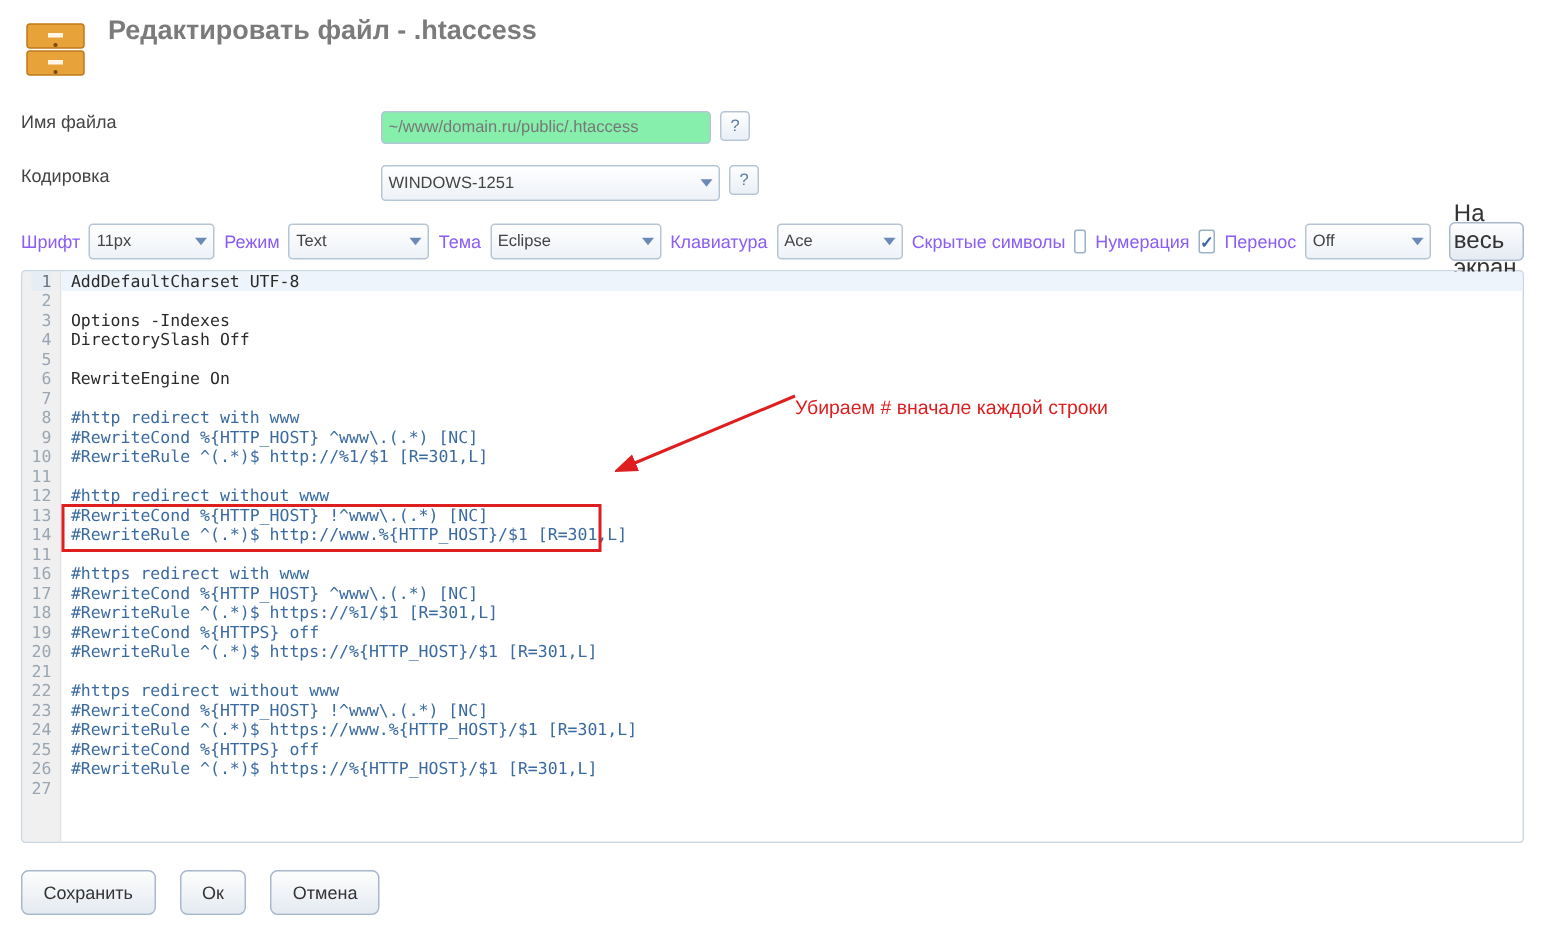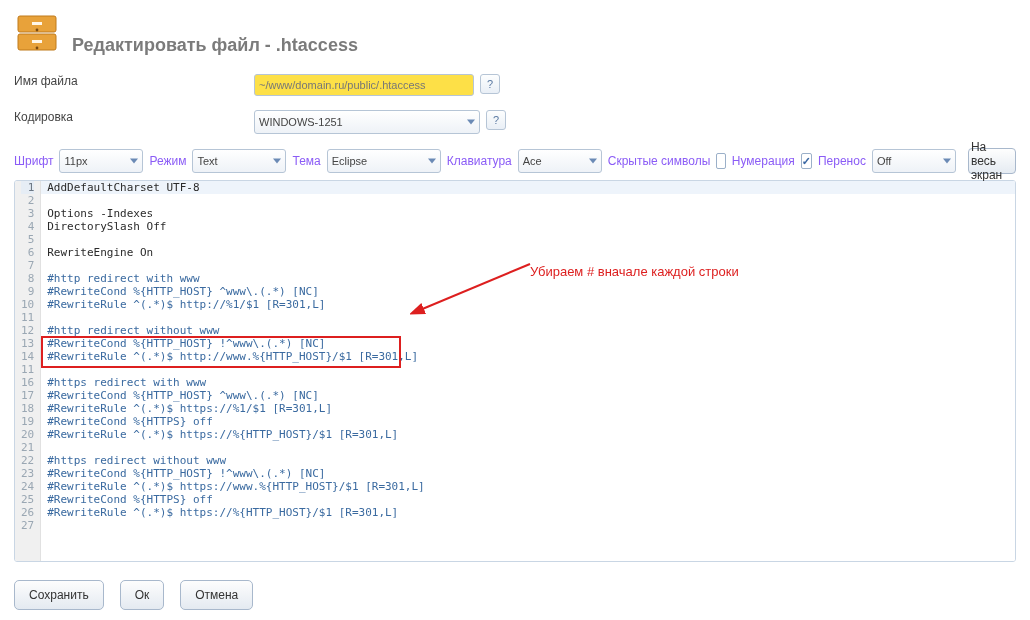--- a/index.html
+++ b/index.html
@@ -1,32 +1,32 @@
 <!DOCTYPE html>
 <html><head>
 <meta charset="utf-8">
 <style>
   html,body{margin:0;padding:0;font-family:Arial,Helvetica,sans-serif;font-size:12px;color:#333;background:#fff}
   .page{width:1030px;height:620px;position:relative;box-sizing:border-box;padding:10px 14px 0 14px}
-  .title-row{display:flex;align-items:flex-end;margin-bottom:18px}
+  .title-row{display:flex;align-items:flex-start;margin-bottom:18px}
   .title-icon{width:46px;height:46px;margin-right:12px}
   .title-text{font-size:18px;font-weight:bold;color:#7b7b7b}
   .form-row{display:flex;align-items:flex-start;margin-bottom:14px}
   .form-label{width:240px;color:#444}
-  .text-input{width:210px;height:20px;border:1px solid #b6c5d6;border-radius:3px;padding:0 4px;font-size:11px;color:#777;background:#fde047}
+  .text-input{width:210px;height:20px;border:1px solid #b6c5d6;border-radius:3px;padding:0 4px;font-size:11px;color:#777;background:#86efac}
   .select{height:22px;border:1px solid #b6c5d6;border-radius:3px;background:linear-gradient(#fff,#eef2f7);font-size:11px;color:#444;padding:0 18px 0 4px;position:relative;display:inline-flex;align-items:center}
   .select-arrow{position:absolute;right:4px;top:50%;transform:translateY(-50%);width:0;height:0;border-left:4px solid transparent;border-right:4px solid transparent;border-top:5px solid #6b8ab5}
   .help-btn{width:18px;height:18px;margin-left:6px;border:1px solid #b6c5d6;border-radius:3px;background:linear-gradient(#fdfefe,#e9eff6);color:#5b7aa3;font-size:11px;display:inline-flex;align-items:center;justify-content:center;cursor:pointer}
   .toolbar{display:flex;align-items:center;gap:6px;margin-bottom:4px;flex-wrap:nowrap}
   .tb-label{color:#8b5cf6;white-space:nowrap}
   .tb-sel{display:inline-block;position:relative}
   .tb-sel .select{min-width:60px}
   .chk{width:14px;height:14px;border:1px solid #9bb0c9;border-radius:2px;background:#fff;display:inline-flex;align-items:center;justify-content:center}
   .chk.checked::after{content:"✓";color:#3a67a3;font-size:11px;font-weight:bold}
-  .btn{height:24px;padding:0 2px;border:1px solid #a8b8cc;border-radius:4px;background:linear-gradient(#fefefe,#e5ebf2);color:#333;font-size:12px;display:inline-flex;align-items:center;cursor:pointer}
+  .btn{height:24px;padding:0 2px;border:1px solid #a8b8cc;border-radius:4px;background:linear-gradient(#fefefe,#e5ebf2);color:#333;font-size:16px;display:inline-flex;align-items:center;cursor:pointer}
   .editor-wrap{border:1px solid #c9d6e4;border-radius:3px;height:380px;overflow:hidden;margin-top:6px;display:flex;flex-direction:column}
   .editor{flex:1;overflow:hidden;display:flex;font-family:Consolas,Monaco,monospace;font-size:11px;line-height:13px;position:relative}
   .gutter{background:#f0f0f0;color:#9aa7b3;text-align:right;padding:0 6px;user-select:none;border-right:1px solid #e1e1e1}
   .gutter .ln{height:13px}
   .gutter .ln.current{background:#e6edf5;color:#6b7683}
   .code{flex:1;background:#fff;position:relative}
   .code .cl{height:13px;padding-left:6px;white-space:pre;color:#2a2a2a}
   .code .cl.current{background:#eef4fb}
   .code .comment{color:#3a6aa0}
   .hl-box{position:absolute;border:2px solid #dd1f1f;pointer-events:none}

